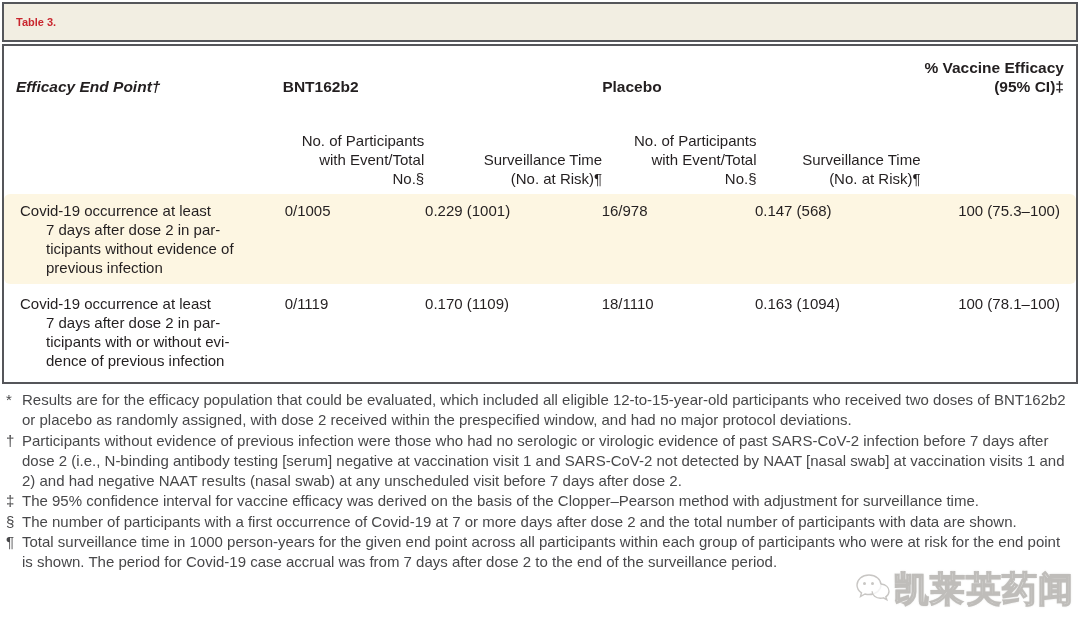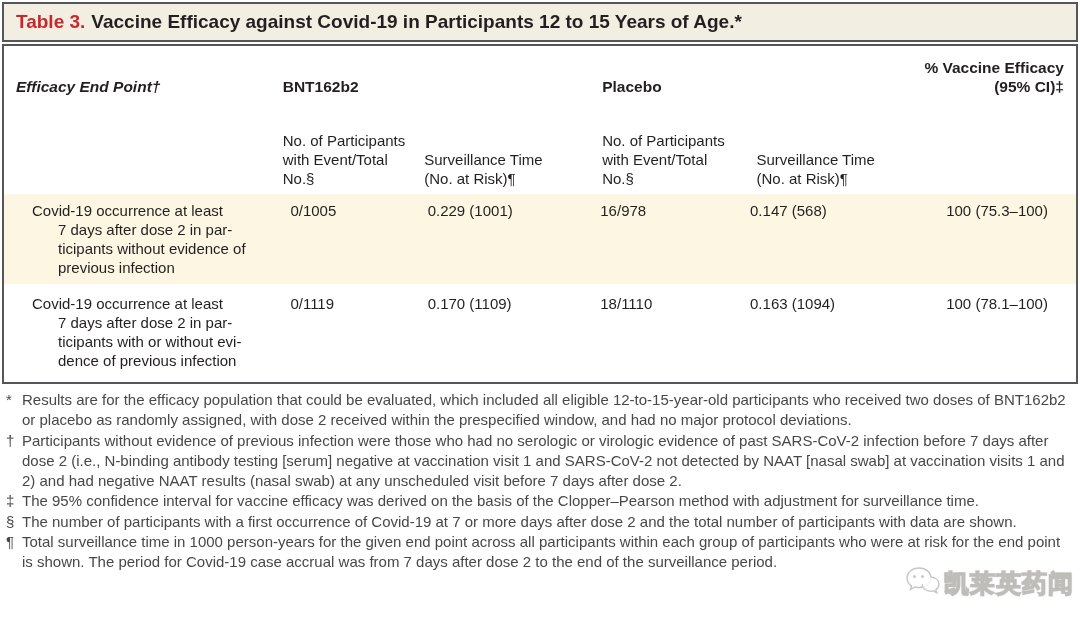--- a/index.html
+++ b/index.html
@@ -5,72 +5,71 @@
   html,body{margin:0;padding:0;background:#ffffff;}
   .page{
     position:relative;width:1080px;height:638px;background:#ffffff;
     font-family:"Liberation Sans",sans-serif;color:#231f20;overflow:hidden;
   }
   
   .titlebar{
     position:absolute;left:2px;right:2px;top:2px;height:36px;
     background:#f2eee2;border:2px solid #55565a;
     display:flex;align-items:center;padding:0 12px;
-    font-size:19px;font-weight:bold;
+    font-size:11px;font-weight:bold;
   }
   .title-label{color:#c9262e;margin-right:6px;white-space:nowrap;}
   
   .tablebox{
     position:absolute;left:2px;right:2px;top:44px;height:336px;
     border:2px solid #55565a;background:#ffffff;
   }
   .grid{display:grid;grid-template-columns:26% 13.2% 16.6% 14.4% 15.3% 14.5%;}
   .thead-a{height:50px;align-items:end;font-weight:bold;font-size:15.5px;}
   .h-endpoint{padding-left:12px;font-style:italic;}
   .h-group{grid-column:span 2;}
   .h-ve{text-align:right;padding-right:12px;line-height:19px;}
   .thead-b{height:92px;align-items:end;padding-bottom:6px;font-size:15px;line-height:19px;}
-  .subhead{text-align:left;}
+  .subhead{text-align:right;}
   
-  .row{padding:7px 16px;font-size:15px;line-height:19px;align-items:start;}
+  .row{padding:7px 4px;font-size:15px;line-height:19px;align-items:start;border-radius:6px;}
   .row-highlight{background:#fdf6e2;}
   .row-plain{background:#ffffff;margin-top:3px;}
   .cell-endpoint{padding-left:12px;}
   .cell-endpoint .cont{padding-left:26px;}
   .cell-num{text-align:left;}
   .cell-ve{text-align:right;padding-right:12px;}
   
   .footnotes{
     position:absolute;left:2px;right:12px;top:390px;
     font-size:15px;line-height:20.3px;color:#48484a;
   }
   .fn{position:relative;padding-left:20px;}
   .fn-sym{position:absolute;left:4px;top:0;}
   
   .watermark{
     position:absolute;right:6px;top:566px;display:flex;align-items:center;gap:3px;
     pointer-events:none;
   }
   .watermark-text{
-    font-size:25px;font-weight:bold;letter-spacing:1px;
+    font-size:35px;font-weight:bold;letter-spacing:1px;
     color:rgba(255,255,255,0.82);
     -webkit-text-stroke:1.2px #bfbdba;
     text-shadow:0 0 2px rgba(160,158,152,0.7);
     white-space:nowrap;
   }
   .wechat-icon{opacity:0.85;}
 </style>
 </head>
 <body>
 
 <div class="page">
 
   <div class="titlebar">
     <span class="title-label">Table 3.</span>
-    <span class="title-text">Vaccine Efficacy against Covid-19 in Participants 12 to 15 Years of Age.*</span>
   </div>
 
   <div class="tablebox">
 
     <div class="grid thead-a">
       <div class="h-endpoint">Efficacy End Point†</div>
       <div class="h-group">BNT162b2</div>
       <div class="h-group">Placebo</div>
       <div class="h-ve">
         <div>% Vaccine Efficacy</div>

